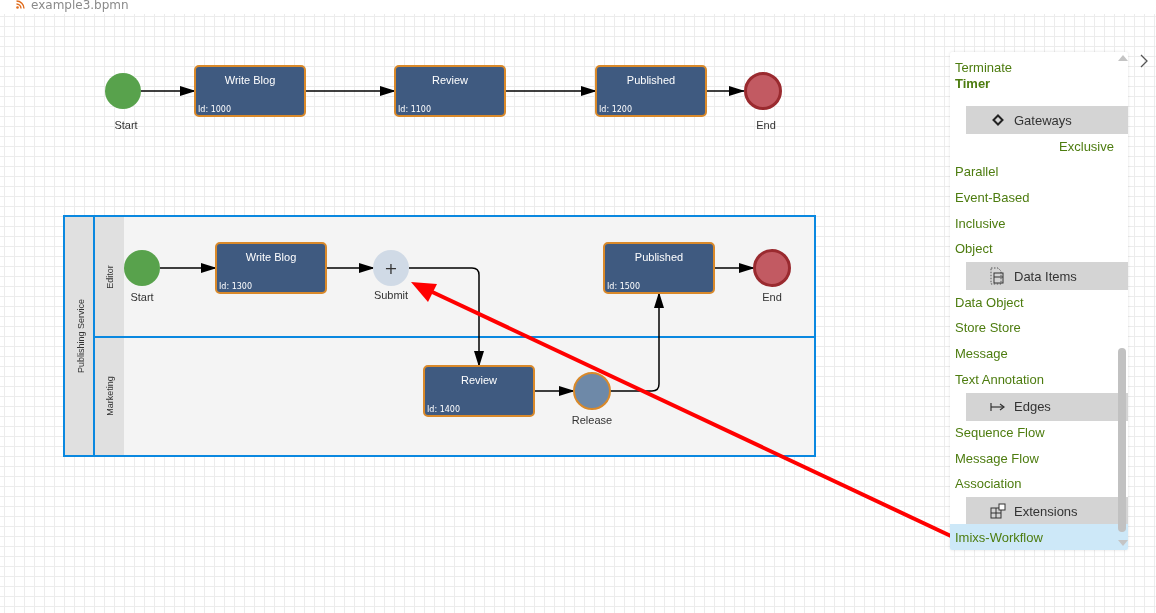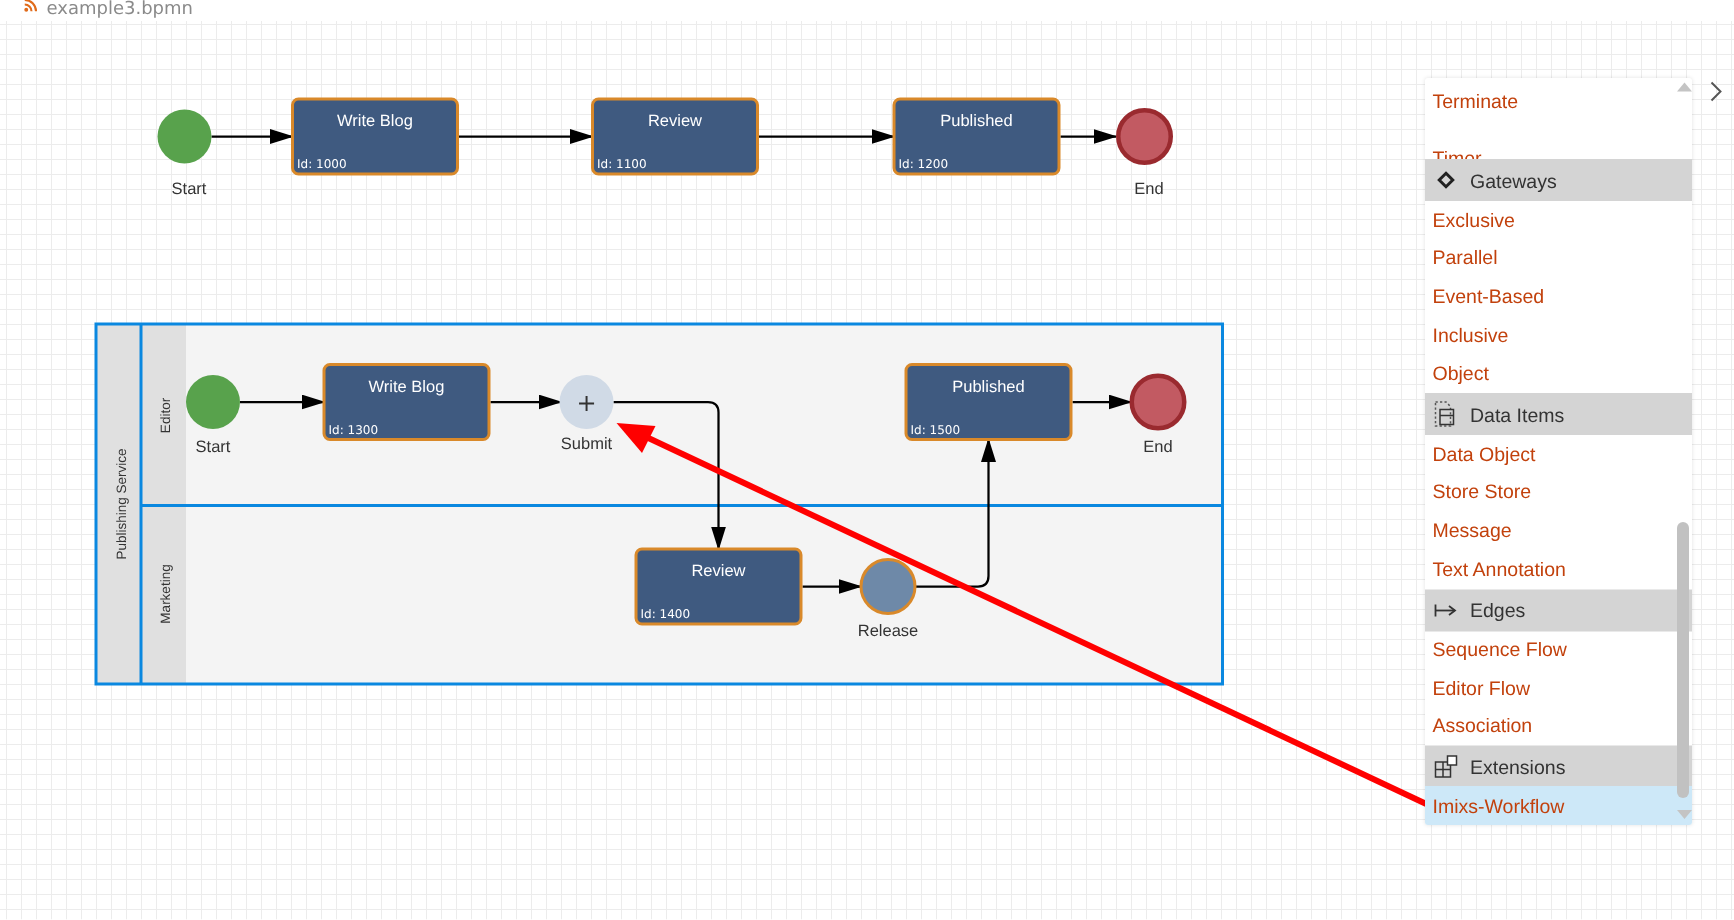--- a/index.html
+++ b/index.html
@@ -34,25 +34,25 @@
   .lane-label { font-family:"Liberation Sans", sans-serif; font-size:9px; fill:#333333; }
 
   .palette {
     position:absolute; left:950px; top:52px; width:178px; height:498px;
     background:#ffffff; box-shadow:0 0 3px rgba(0,0,0,0.12);
     border-radius:2px; overflow:hidden;
   }
   .pal-item {
     position:absolute; left:0; width:164px; height:26px;
     display:flex; align-items:center; padding-left:5px; box-sizing:border-box;
-    font-size:13px; color:#c2410c; cursor:pointer;
+    font-size:13px; color:#4d7c0f; cursor:pointer;
   }
   .pal-header {
-    position:absolute; left:0; width:188px; height:28px;
-    background:#d4d4d4; display:flex; align-items:center; padding-left:6px; box-sizing:border-box;
+    position:absolute; left:16px; width:188px; height:28px;
+    background:#d4d4d4; display:flex; align-items:center; padding-left:24px; box-sizing:border-box;
     font-size:13px; color:#333333;
   }
   .pal-header .ico { width:16px; display:inline-flex; justify-content:center; margin-right:8px; }
   .pal-item.selected { background:#cde8f8; }
   .scroll-track { position:absolute; left:166px; top:0; width:12px; height:498px; }
   .scroll-up { position:absolute; left:2px; top:3px; width:0; height:0;
     border-left:5px solid transparent; border-right:5px solid transparent; border-bottom:6px solid #c4c4c4; }
   .scroll-down { position:absolute; left:2px; bottom:4px; width:0; height:0;
     border-left:5px solid transparent; border-right:5px solid transparent; border-top:6px solid #c4c4c4; }
   .scroll-thumb { position:absolute; left:2px; top:296px; width:8px; height:184px; background:#c1c1c1; border-radius:4px; }
@@ -180,32 +180,32 @@
     <line x1="953" y1="537" x2="428" y2="290" stroke="#ff0000" stroke-width="4"></line>
     <polygon points="411,282 437,284 428,302" fill="#ff0000"></polygon>
   </g>
 </svg>
 
 <div class="palette">
   <div id="palette-list">
       <div class="pal-item" style="top: 2px;">
         <span>Terminate</span>
       </div>
-      <div class="pal-item" style="top: 40px;">
+      <div class="pal-item" style="top: 18px; font-weight: bold;">
         <span>Timer</span>
       </div>
       <div class="pal-header" style="top: 54.2px;">
         <span class="ico">
           <svg width="12" height="12" viewBox="0 0 12 12">
             <path d="M6 1.5 L10.5 6 L6 10.5 L1.5 6 Z" fill="none" stroke="#222" stroke-width="2"></path>
           </svg>
         </span>
         <span>Gateways</span>
       </div>
-      <div class="pal-item" style="top: 81.2px;">
+      <div class="pal-item" style="top: 81.2px; justify-content: flex-end;">
         <span>Exclusive</span>
       </div>
       <div class="pal-item" style="top: 106.8px;">
         <span>Parallel</span>
       </div>
       <div class="pal-item" style="top: 132.4px;">
         <span>Event-Based</span>
       </div>
       <div class="pal-item" style="top: 158px;">
         <span>Inclusive</span>
@@ -242,21 +242,21 @@
             <line x1="1" y1="5" x2="14" y2="5" stroke="#333" stroke-width="1.2"></line>
             <path d="M10 2 L14 5 L10 8" fill="none" stroke="#333" stroke-width="1.2"></path>
           </svg>
         </span>
         <span>Edges</span>
       </div>
       <div class="pal-item" style="top: 367.6px;">
         <span>Sequence Flow</span>
       </div>
       <div class="pal-item" style="top: 393.2px;">
-        <span>Editor Flow</span>
+        <span>Message Flow</span>
       </div>
       <div class="pal-item" style="top: 418.8px;">
         <span>Association</span>
       </div>
       <div class="pal-header" style="top: 445.4px;">
         <span class="ico">
           <svg width="16" height="16" viewBox="0 0 16 16">
             <rect x="1" y="5" width="10" height="10" fill="none" stroke="#333"></rect>
             <line x1="6" y1="5" x2="6" y2="15" stroke="#333"></line>
             <line x1="1" y1="10" x2="11" y2="10" stroke="#333"></line>

